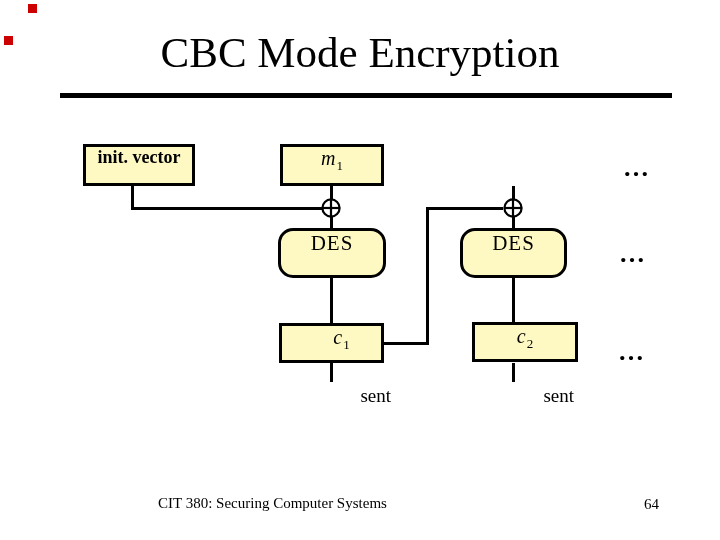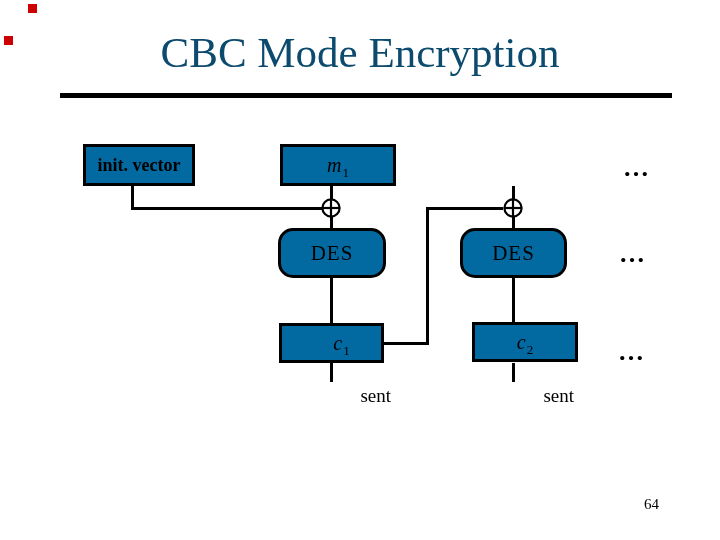--- a/index.html
+++ b/index.html
@@ -9,35 +9,35 @@
     background:#ffffff;
     overflow:hidden;
     font-family:"Liberation Serif", serif;
     color:#000;
   }
   .abs{position:absolute;}
   .title{
     left:0;top:28px;width:720px;
     text-align:center;
     font-size:43px;
-    color:#0c4a6e;
+    color:#000000;
     white-space:nowrap;
   }
   .rule{left:60px;top:93px;width:612px;height:5px;background:#000;}
   .mark{width:9px;height:9px;}
   .mark1{left:28px;top:4px;}
   .mark2{left:4px;top:36px;}
   .box{
     box-sizing:border-box;
     border:3px solid #000;
-    background:#0369a1;
-    display:flex;align-items:center;justify-content:center;
+    background:#fef9c3;
+    display:flex;align-items:flex-start;justify-content:center;
   }
   .box-iv{left:83px;top:144px;width:112px;height:42px;font-weight:bold;font-size:18px;}
-  .box-m1{left:280px;top:144px;width:116px;height:42px;}
+  .box-m1{left:280px;top:144px;width:104px;height:42px;}
   .box-m2{left:461px;top:144px;width:107px;height:42px;}
   .box-des{border-width:3.5px;border-radius:15px;font-size:21px;letter-spacing:1px;}
   .box-des1{left:278px;top:228px;width:108px;height:50px;}
   .box-des2{left:460px;top:228px;width:107px;height:50px;}
   .box-c1{left:279px;top:323px;width:105px;height:40px;padding-left:20px;}
   .box-c2{left:472px;top:322px;width:106px;height:40px;}
   .varname{font-style:italic;font-size:20px;}
   .subidx{font-style:normal;font-size:13px;position:relative;top:5px;margin-left:1px;}
   .ln{background:#000;}
   .xor{width:22px;height:22px;}
@@ -109,15 +109,16 @@
   <div class="abs ln" style="left:330px;top:363px;width:3px;height:19px;"></div>
   <div class="abs ln" style="left:512px;top:363px;width:3px;height:19px;"></div>
 
   <div class="abs sent sent1">sent</div>
   <div class="abs sent sent2">sent</div>
 
   <div class="abs ell ell1">…</div>
   <div class="abs ell ell2">…</div>
   <div class="abs ell ell3">…</div>
 
+  <div class="abs footer">CIT 380: Securing Computer Systems</div>
   <div class="abs pagenum">64</div>
 
 </div>
 
 </body></html>

